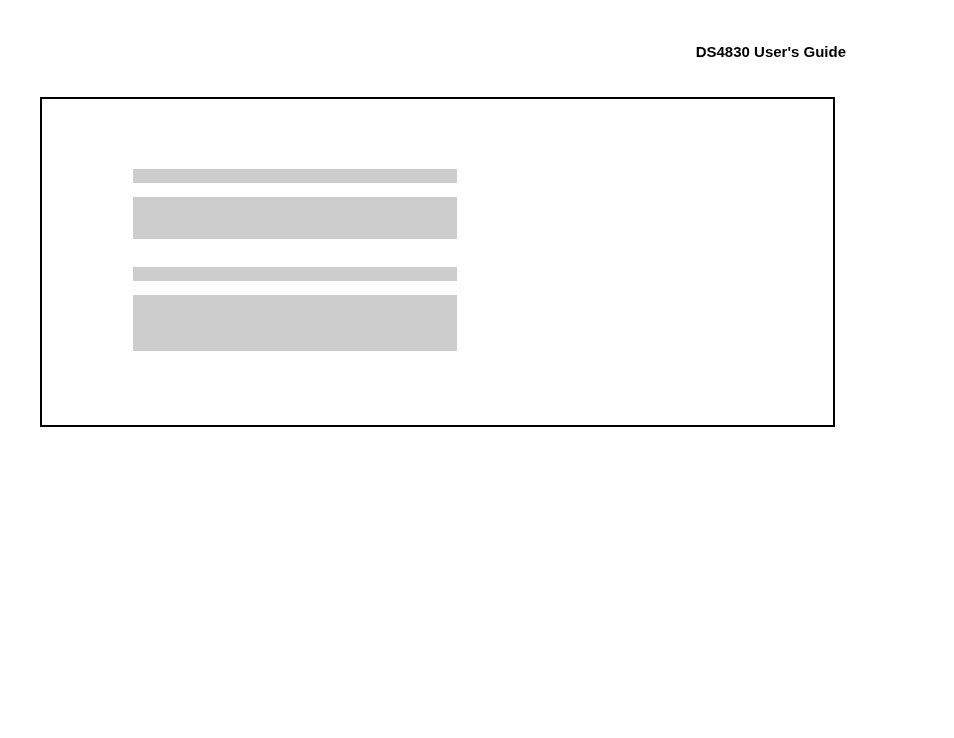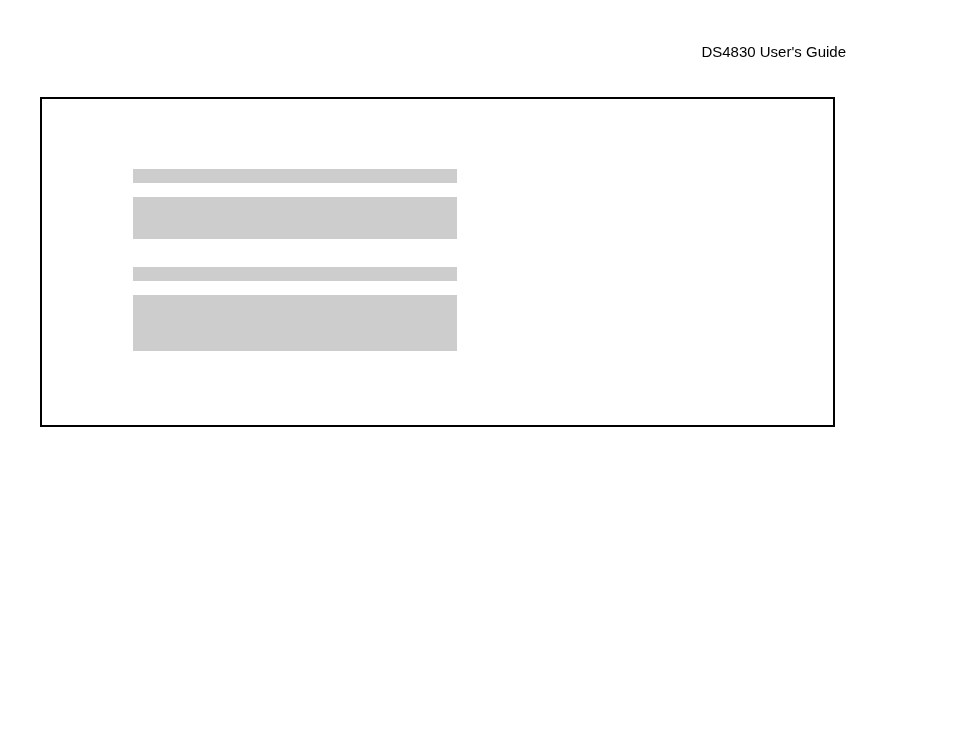--- a/index.html
+++ b/index.html
@@ -2,21 +2,21 @@
 <html><head>
 <meta charset="utf-8">
 <style>
   * { box-sizing: border-box; margin: 0; padding: 0; }
   html, body { width: 954px; height: 738px; background: #fff; font-family: Arial, Helvetica, sans-serif; color: #000; }
   .page { position: relative; width: 954px; height: 738px; background: #fff; }
   .title {
     position: absolute;
     top: 43px;
     right: 108px;
-    font-weight: normal;
+    font-weight: bold;
     font-size: 15px;
   }
   .frame {
     position: absolute;
     top: 97px;
     left: 40px;
     width: 795px;
     height: 330px;
     border: 2px solid #000;
   }

